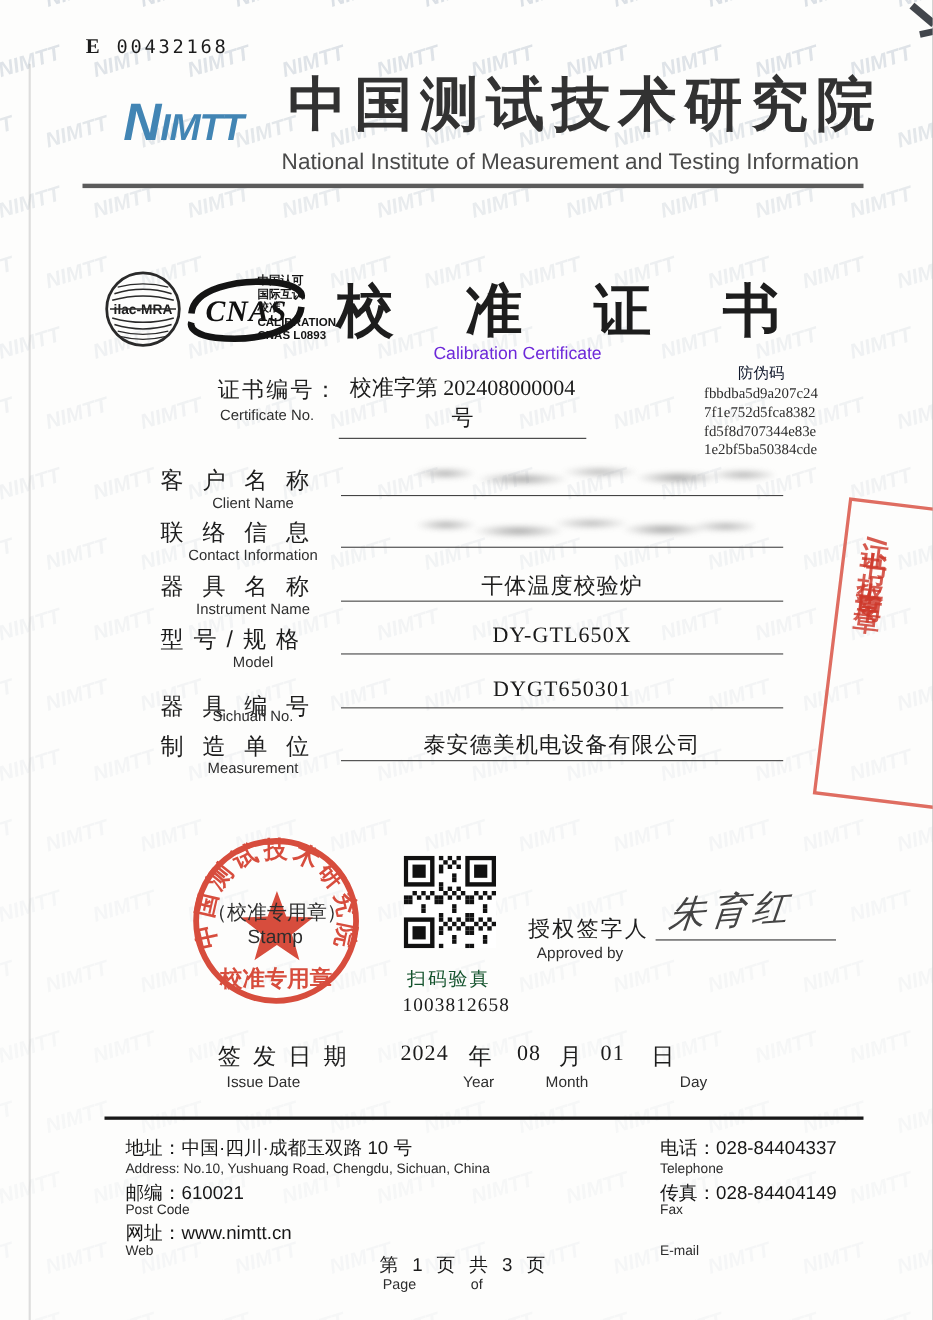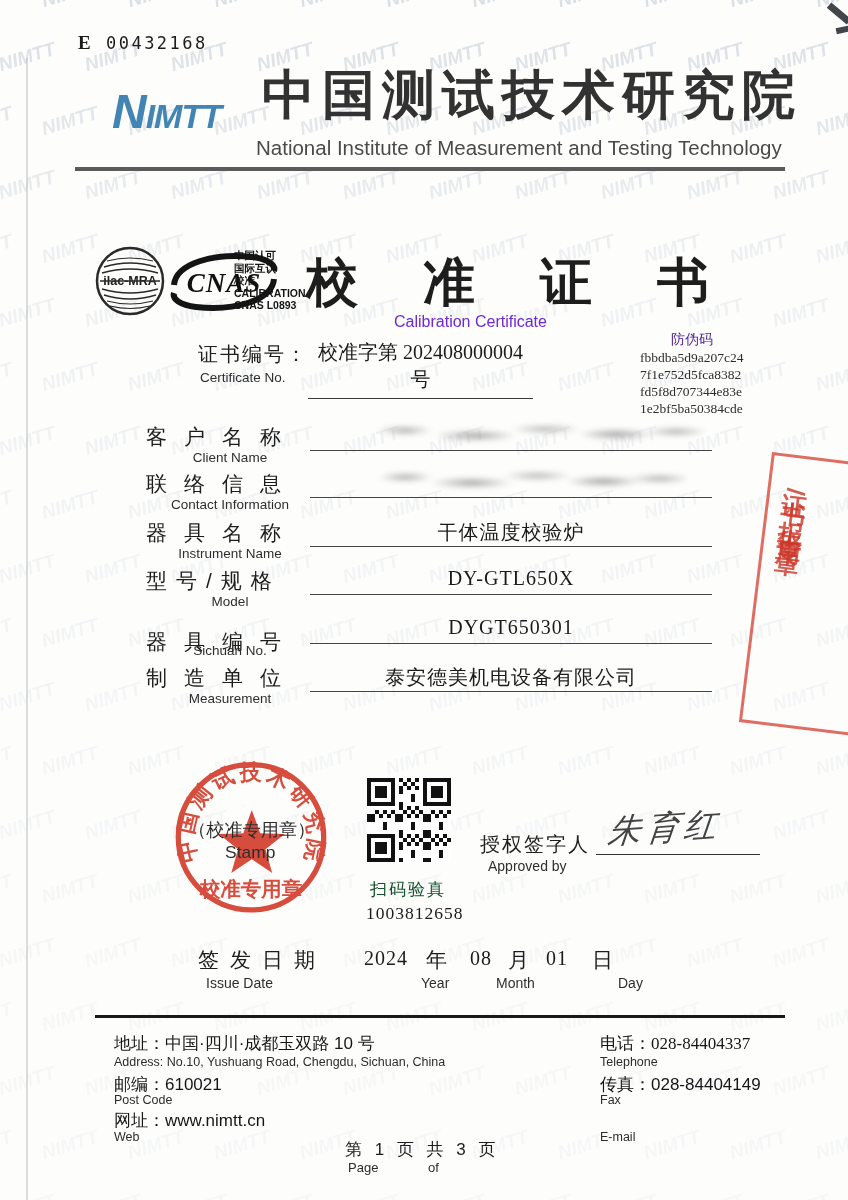--- a/index.html
+++ b/index.html
@@ -26,21 +26,21 @@
   .hr-top{background:#5b5b5b;height:4px;}
   .hr-bottom{background:#191919;height:3px;}
   
   .accred{font-size:10.5px;font-weight:700;line-height:12.5px;color:#151515;white-space:pre-line;}
   .cert-title{font-family:"Liberation Serif",serif;font-weight:700;font-size:52px;letter-spacing:26px;color:#1d1d1d;white-space:nowrap;}
   .cert-title-en{font-size:16px;color:#6d28d9;}
   .lbl-cn{font-size:20px;color:#1f1f1f;}
   .lbl-en{font-size:13.5px;color:#2e2e2e;}
   .certno-val{font-family:"Liberation Serif",serif;font-size:20px;color:#1b1b1b;
     border-bottom:1.5px solid #3a3a3a;text-align:center;padding-bottom:5px;}
-  .anti-label{font-size:14px;color:#4c1d95;text-align:center;}
+  .anti-label{font-size:14px;color:#0f172a;text-align:center;}
   .anti-lines{font-family:"Liberation Serif",serif;font-size:13.5px;line-height:17px;color:#2d2d2d;white-space:pre-line;}
   
   .f-cn{font-size:21px;letter-spacing:17px;color:#1d1d1d;white-space:nowrap;}
   .f-cn.tight{letter-spacing:9px;}
   .f-en{font-size:13.5px;color:#2e2e2e;margin-top:1px;}
   .f-line{border-bottom:1.3px solid #444;height:27px;text-align:center;}
   .f-val{font-family:"Liberation Serif",serif;font-size:20px;color:#1b1b1b;letter-spacing:1px;}
   .smudge{filter:blur(2.5px);opacity:.75;border-radius:8px;
     background:
       radial-gradient(ellipse 40px 8px at 15% 40%,#9a9a9a 0%,transparent 70%),
@@ -288,21 +288,21 @@
 
   <div class="fg">
 
     <div class="abs artifact" style="left:826px;top:10px;width:26px;height:7px;transform:rotate(40deg);"></div>
     <div class="abs artifact" style="left:836px;top:26px;width:22px;height:6px;transform:rotate(-12deg);"></div>
     <div class="abs scan-left" style="left:26px;top:58px;width:1.5px;height:1142px;"></div>
 
     <div class="abs serial" style="left:78px;top:32px;">E 00432168</div>
     <div class="abs nimtt" style="left:112px;top:84px;">NIMTT</div>
     <div class="abs title-cn" style="left:262px;top:60px;">中国测试技术研究院</div>
-    <div class="abs title-en" style="left:256px;top:136px;">National Institute of Measurement and Testing Technology</div>
+    <div class="abs title-en" style="left:256px;top:136px;">National Institute of Measurement and Testing Information</div>
     <div class="abs hr-top" style="left:75px;top:167px;width:710px;"></div>
 
     <svg class="abs" style="left:94px;top:245px;" width="72" height="72" viewBox="0 0 72 72">
       <circle cx="36" cy="36" r="33" fill="none" stroke="#2a2a2a" stroke-width="2.5"></circle>
       <path d="M10,22 Q36,14 62,22" fill="none" stroke="#2a2a2a" stroke-width="1.4"></path>
       <path d="M8,28 Q36,20 64,28" fill="none" stroke="#2a2a2a" stroke-width="1.4"></path>
       <path d="M13,16 Q36,10 59,16" fill="none" stroke="#2a2a2a" stroke-width="1.2"></path>
       <path d="M10,50 Q36,58 62,50" fill="none" stroke="#2a2a2a" stroke-width="1.4"></path>
       <path d="M8,44 Q36,52 64,44" fill="none" stroke="#2a2a2a" stroke-width="1.4"></path>
       <path d="M13,56 Q36,62 59,56" fill="none" stroke="#2a2a2a" stroke-width="1.2"></path>
@@ -494,21 +494,21 @@
     <div class="abs lbl-en" style="left:496px;top:975px;font-size:14px;">Month</div>
     <div class="abs lbl-en" style="left:618px;top:975px;font-size:14px;">Day</div>
 
     <div class="abs hr-bottom" style="left:95px;top:1015px;width:690px;"></div>
     <div class="abs ft-cn" style="left:114px;top:1032px;">地址：中国·四川·成都玉双路 10 号</div>
     <div class="abs ft-en" style="left:114px;top:1055px;">Address: No.10, Yushuang Road, Chengdu, Sichuan, China</div>
     <div class="abs ft-cn" style="left:114px;top:1073px;">邮编：610021</div>
     <div class="abs ft-en" style="left:114px;top:1093px;">Post Code</div>
     <div class="abs ft-cn" style="left:114px;top:1109px;">网址：www.nimtt.cn</div>
     <div class="abs ft-en" style="left:114px;top:1130px;">Web</div>
-    <div class="abs ft-cn" style="left:600px;top:1032px;font-family:Liberation Serif, serif;">电话：028-84404337</div>
+    <div class="abs ft-cn" style="left:600px;top:1032px;">电话：028-84404337</div>
     <div class="abs ft-en" style="left:600px;top:1055px;">Telephone</div>
     <div class="abs ft-cn" style="left:600px;top:1073px;">传真：028-84404149</div>
     <div class="abs ft-en" style="left:600px;top:1093px;">Fax</div>
     <div class="abs ft-en" style="left:600px;top:1130px;">E-mail</div>
 
     <div class="abs pg-cn" style="left:345px;top:1138px;">第 1 页 共 3 页</div>
     <div class="abs pg-en" style="left:348px;top:1160px;">Page</div>
     <div class="abs pg-en" style="left:428px;top:1160px;">of</div>
 
     <div class="abs side-stamp" style="left:772px;top:452px;width:140px;height:266px;">

